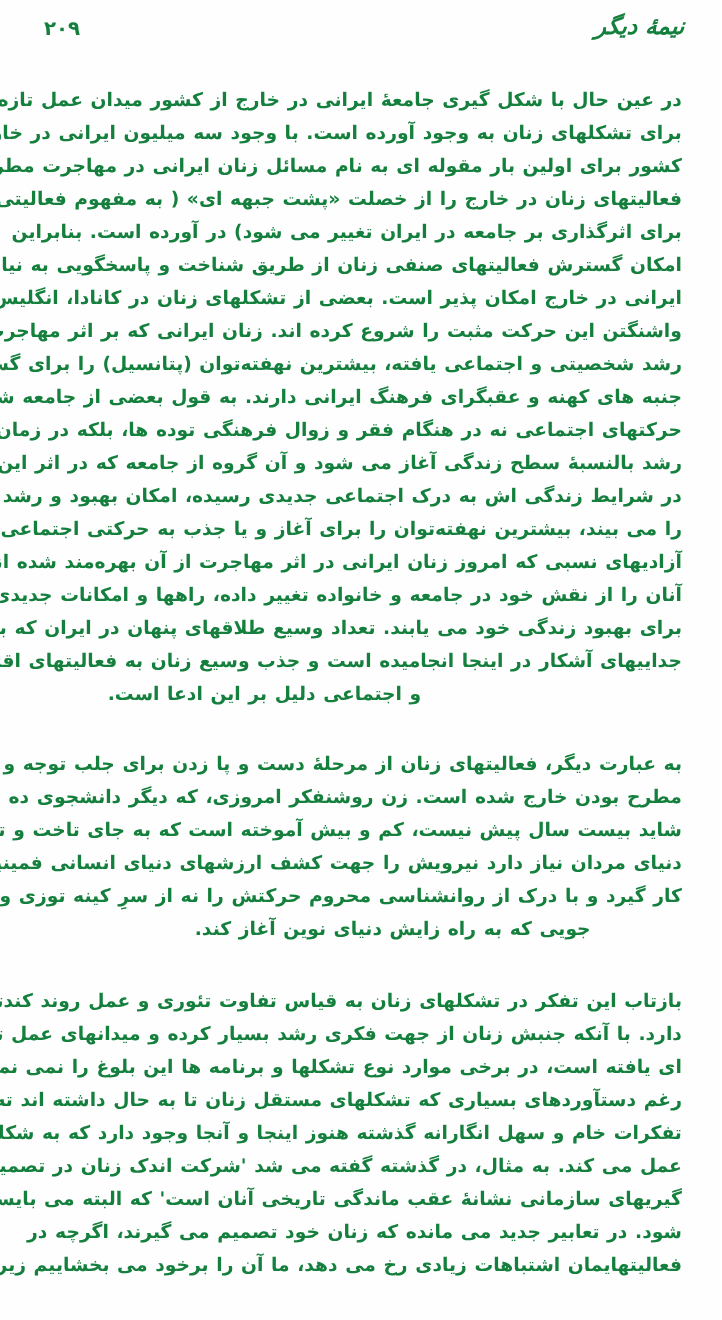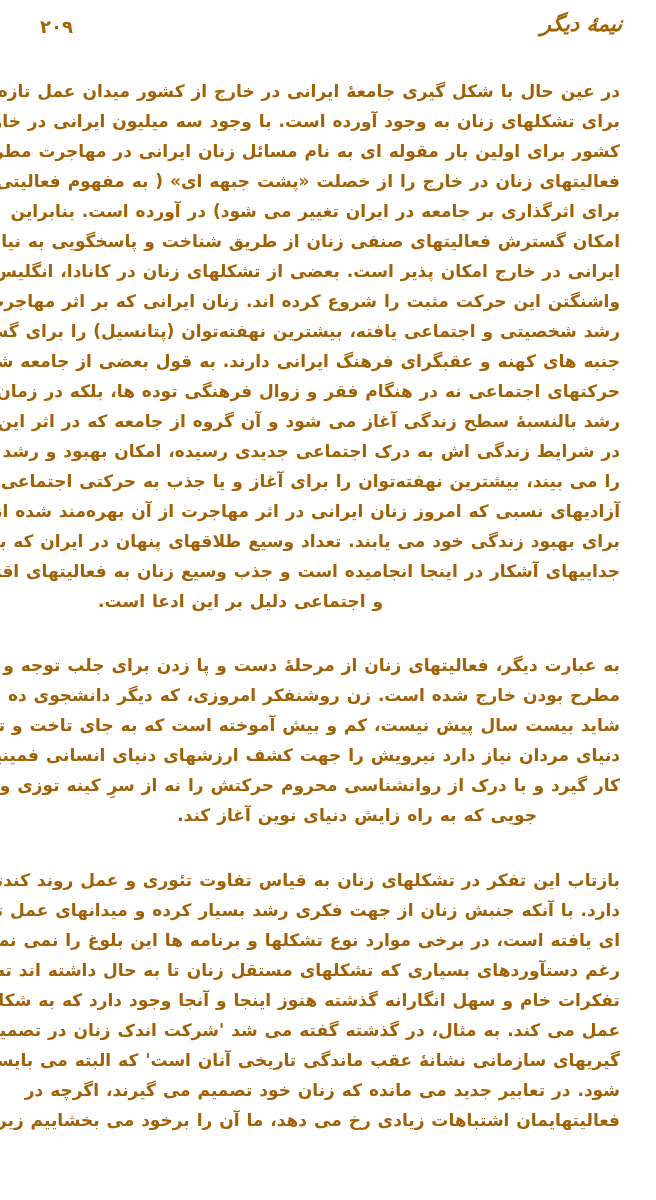--- a/index.html
+++ b/index.html
@@ -7,21 +7,21 @@
     padding: 0;
     background: #ffffff;
   }
   .page {
     position: relative;
     width: 656px;
     height: 1200px;
     background: #fefefe;
     overflow: hidden;
     font-family: "DejaVu Sans", sans-serif;
-    color: #a16207;
+    color: #15803d;
     direction: rtl;
   }
   .header {
     position: absolute;
     top: 12px;
     left: 36px;
     right: 34px;
     height: 36px;
   }
   .journal-title {
@@ -92,20 +92,21 @@
       <div class="line">امکان گسترش فعالیتهای صنفی زنان از طریق شناخت و پاسخگویی به نیازهای زنان</div>
       <div class="line">ایرانی در خارج امکان پذیر است. بعضی از تشکلهای زنان در کانادا، انگلیس و</div>
       <div class="line">واشنگتن این حرکت مثبت را شروع کرده اند. زنان ایرانی که بر اثر مهاجرت امکان</div>
       <div class="line">رشد شخصیتی و اجتماعی یافته، بیشترین نهفته‌توان (پتانسیل) را برای گسستن از</div>
       <div class="line">جنبه های کهنه و عقبگرای فرهنگ ایرانی دارند. به قول بعضی از جامعه شناسان</div>
       <div class="line">حرکتهای اجتماعی نه در هنگام فقر و زوال فرهنگی توده ها، بلکه در زمان تغییر و</div>
       <div class="line">رشد بالنسبهٔ سطح زندگی آغاز می شود و آن گروه از جامعه که در اثر این تغییر</div>
       <div class="line">در شرایط زندگی اش به درک اجتماعی جدیدی رسیده، امکان بهبود و رشد خود</div>
       <div class="line">را می بیند، بیشترین نهفته‌توان را برای آغاز و یا جذب به حرکتی اجتماعی دارد.</div>
       <div class="line">آزادیهای نسبی که امروز زنان ایرانی در اثر مهاجرت از آن بهره‌مند شده اند دید</div>
+      <div class="line">آنان را از نقش خود در جامعه و خانواده تغییر داده، راهها و امکانات جدیدی</div>
       <div class="line">برای بهبود زندگی خود می یابند. تعداد وسیع طلاقهای پنهان در ایران که به</div>
       <div class="line">جداییهای آشکار در اینجا انجامیده است و جذب وسیع زنان به فعالیتهای اقتصادی</div>
       <div class="line last last-p1">و اجتماعی دلیل بر این ادعا است.</div>
     </div>
 
     <div class="paragraph gap1">
       <div class="line">به عبارت دیگر، فعالیتهای زنان از مرحلهٔ دست و پا زدن برای جلب توجه و صرفاً</div>
       <div class="line">مطرح بودن خارج شده است. زن روشنفکر امروزی، که دیگر دانشجوی ده و یا</div>
       <div class="line">شاید بیست سال پیش نیست، کم و بیش آموخته است که به جای تاخت و تاز در</div>
       <div class="line">دنیای مردان نیاز دارد نیرویش را جهت کشف ارزشهای دنیای انسانی فمینیسم به</div>

